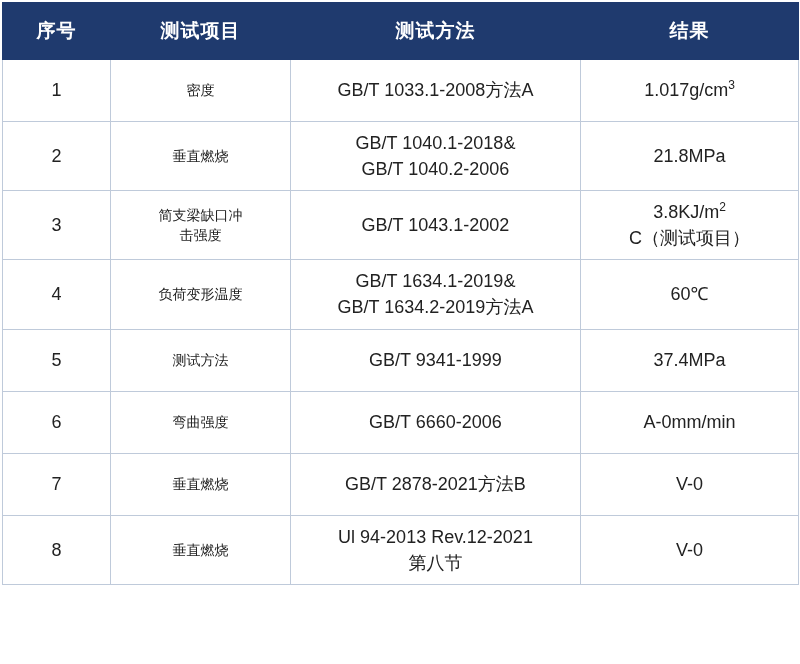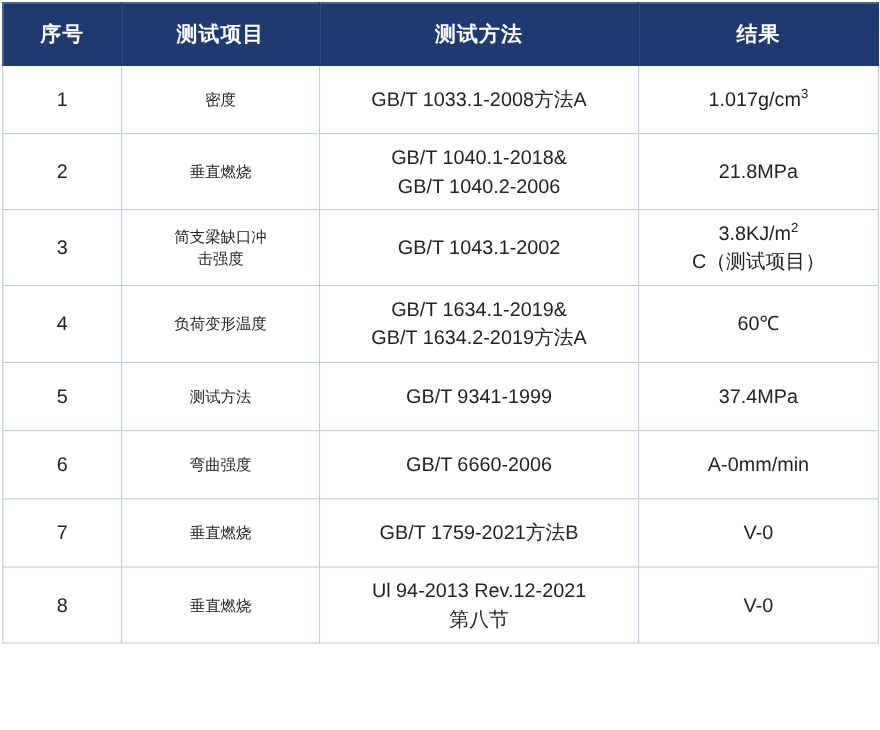--- a/index.html
+++ b/index.html
@@ -139,21 +139,21 @@
         <td class="method">
           <span class="line">GB/T 6660-2006</span>
         </td>
         <td class="result">A-0mm/min</td>
       </tr>
 
       <tr>
         <td class="num">7</td>
         <td class="item">垂直燃烧</td>
         <td class="method">
-          <span class="line">GB/T 1759-2021方法B</span>
+          <span class="line">GB/T 2878-2021方法B</span>
         </td>
         <td class="result">V-0</td>
       </tr>
 
       <tr>
         <td class="num">8</td>
         <td class="item">垂直燃烧</td>
         <td class="method">
           <span class="line">Ul 94-2013 Rev.12-2021</span>
           <span class="line">第八节</span>

